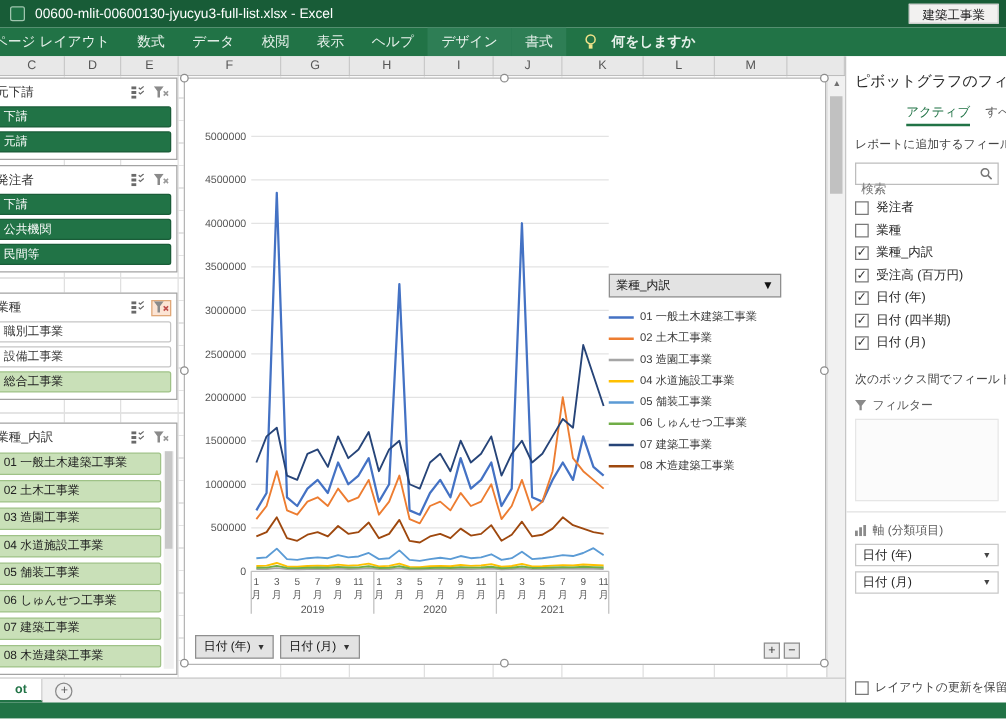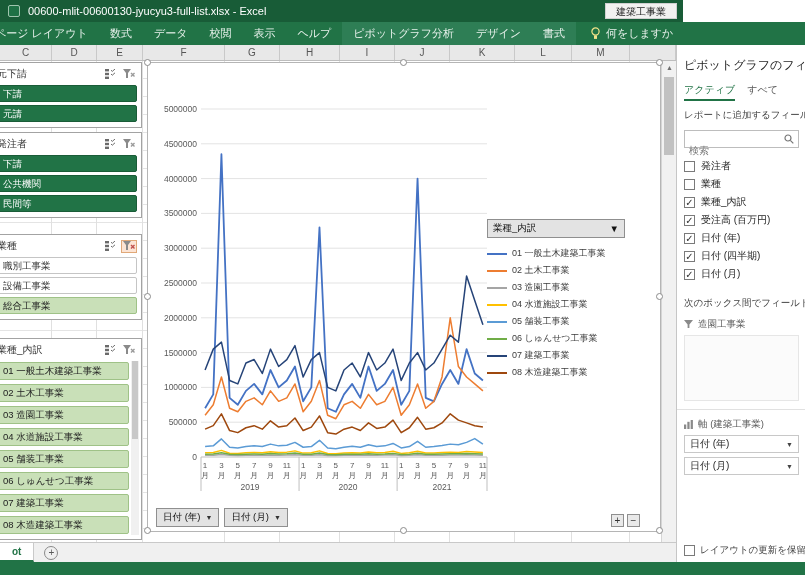--- a/index.html
+++ b/index.html
@@ -1,36 +1,36 @@
 <!DOCTYPE html>
 <html><head>
 <meta charset="utf-8">
 <style>
   * { box-sizing: border-box; margin: 0; padding: 0; }
   body { font-family: "Liberation Sans", "DejaVu Sans", sans-serif; }
   .app { position: relative; width: 805px; height: 575px; overflow: hidden; background: #fff; }
 
   
-  .titlebar { position: absolute; top: 0; left: 0; width: 683px; height: 22px;
+  .titlebar { position: absolute; top: 0; left: 0; width: 805px; height: 22px;
     background: #185C37; color: #fff; display: flex; align-items: center; font-size: 11px; }
   .app-icon { width: 12px; height: 12px; margin: 0 8px 0 8px; background: #1E7145;
     border: 1px solid #9fc5ae; border-radius: 2px; }
   .titlebar-file { white-space: nowrap; }
   .context-chunk { position: absolute; left: 288px; top: 0; height: 22px; width: 162px;
     background: #2E7E55; display: flex; align-items: center; justify-content: center; font-size: 11px; }
   .signin-btn { position: absolute; right: 6px; top: 3px; height: 16px; background: #F2F1F0;
     color: #222; font-size: 10px; padding: 1px 10px; border: 1px solid #d0d0d0; cursor: default; }
 
   
   .ribbon { position: absolute; top: 22px; left: 0; width: 805px; height: 23px; background: #217346;
     display: flex; align-items: stretch; font-size: 11px; color: #E7F1EB; overflow: hidden; }
   .ribbon-tabs { display: flex; margin-left: -16px; }
   .rtab { padding: 0 11px; display: flex; align-items: center; white-space: nowrap; cursor: default; }
   .rtab.ctx { background: #2E7E55; }
-  .tellme { display: flex; align-items: center; gap: 5px; margin-left: 14px; white-space: nowrap; }
+  .tellme { display: flex; align-items: center; gap: 11px; margin-left: 14px; white-space: nowrap; font-weight: bold; }
 
   
   .colheaders { position: absolute; top: 45px; left: 0; width: 676px; height: 16px;
     background: #E8E8E8; border-bottom: 1px solid #BDBDBD; display: flex; }
   .colheaders .cell { border-right: 1px solid #C9C9C9; font-size: 10px; color: #565656;
     display: flex; align-items: center; justify-content: center; }
 
   
   .grid { position: absolute; top: 61px; left: 0; width: 661px; height: 481px;
     background: repeating-linear-gradient(to bottom, #ffffff 0 17px, #E4E4E4 17px 18px); }
@@ -82,21 +82,21 @@
   .vscroll .thumb { position: absolute; left: 2px; top: 16px; width: 10px; height: 78px; background: #C1C1C1; }
   .vscroll .up { position: absolute; left: 0; top: 0; width: 15px; height: 14px; font-size: 7px;
     color: #707070; text-align: center; line-height: 14px; }
 
   
   .pane { position: absolute; left: 676px; top: 45px; width: 129px; height: 517px;
     background: #FFFFFF; border-left: 1px solid #C6C6C6; overflow: hidden; font-size: 10px; color: #262626; }
   .pane-title { margin: 12px 0 0 7px; font-size: 12px; white-space: nowrap; }
   .pane-tabs { margin: 9px 0 0 7px; display: flex; gap: 12px; font-size: 10px; }
   .pane-tab { padding-bottom: 2px; color: #595959; cursor: default; white-space: nowrap; }
-  .pane-tab.active { color: #217346; border-bottom: 2px solid #217346; }
+  .pane-tab.active { color: #217346; border-bottom: 2px solid #217346; margin-left: 41px; }
   .pane-hint { margin: 8px 0 0 7px; font-size: 9.5px; color: #444; white-space: nowrap; }
   .searchbox { margin: 8px 6px 0 7px; height: 18px; border: 1px solid #BDBDBD; display: flex;
     align-items: center; padding: 0 4px; color: #767676; gap: 4px; }
   .searchbox span { flex: 1; margin-top: 23px; }
   .fieldlist { margin: 9px 0 0 7px; }
   .fieldrow { height: 18px; display: flex; align-items: center; gap: 6px; white-space: nowrap; cursor: default; }
   .cbx { width: 11px; height: 11px; border: 1px solid #7A7A7A; background: #fff; flex: 0 0 auto;
     font-size: 10px; line-height: 9px; text-align: center; color: #333; }
   .drag-hint { margin: 14px 0 0 7px; font-size: 9.5px; color: #444; white-space: nowrap; }
   .area-label { margin: 8px 0 0 7px; display: flex; align-items: center; gap: 5px;
@@ -132,21 +132,20 @@
   </div>
 
   <div class="ribbon">
     <div class="ribbon-tabs">
         <div class="rtab">ページ レイアウト</div>
         <div class="rtab">数式</div>
         <div class="rtab">データ</div>
         <div class="rtab">校閲</div>
         <div class="rtab">表示</div>
         <div class="rtab">ヘルプ</div>
-        <div class="rtab ctx">ピボットグラフ分析</div>
         <div class="rtab ctx">デザイン</div>
         <div class="rtab ctx">書式</div>
       </div>
     <div class="tellme">
       <svg width="11" height="13" viewBox="0 0 11 13">
         <circle cx="5.5" cy="4.5" r="3.6" fill="none" stroke="#F2E38A" stroke-width="1.2"></circle>
         <rect x="4" y="8.5" width="3" height="3.4" fill="#F2E38A"></rect>
       </svg>
       <span>何をしますか</span>
     </div>
@@ -460,31 +459,31 @@
         <div class="fieldrow">
           <div class="cbx">✓</div>
           <span>日付 (月)</span>
         </div>
       </div>
     <div class="drag-hint">次のボックス間でフィールドをドラッグしてください:</div>
     <div class="area-label">
       <svg width="9" height="9" viewBox="0 0 10 10">
         <path d="M0 0 L10 0 L6 5 L6 9 L4 9 L4 5 Z" fill="#8a8a8a"></path>
       </svg>
-      <span>造園工事業</span>
+      <span>フィルター</span>
     </div>
     <div class="area-box"></div>
     <div class="pane-divider"></div>
     <div class="area-label">
       <svg width="9" height="9" viewBox="0 0 10 10">
         <rect x="0" y="5" width="2.5" height="5" fill="#8a8a8a"></rect>
         <rect x="3.7" y="2" width="2.5" height="8" fill="#8a8a8a"></rect>
         <rect x="7.4" y="0" width="2.5" height="10" fill="#8a8a8a"></rect>
       </svg>
-      <span>軸 (建築工事業)</span>
+      <span>軸 (分類項目)</span>
     </div>
     <div id="axis-items">
         <div class="axis-item">
           <span>日付 (年)</span>
           <span class="arrow">▼</span>
         </div>
         <div class="axis-item">
           <span>日付 (月)</span>
           <span class="arrow">▼</span>
         </div>

